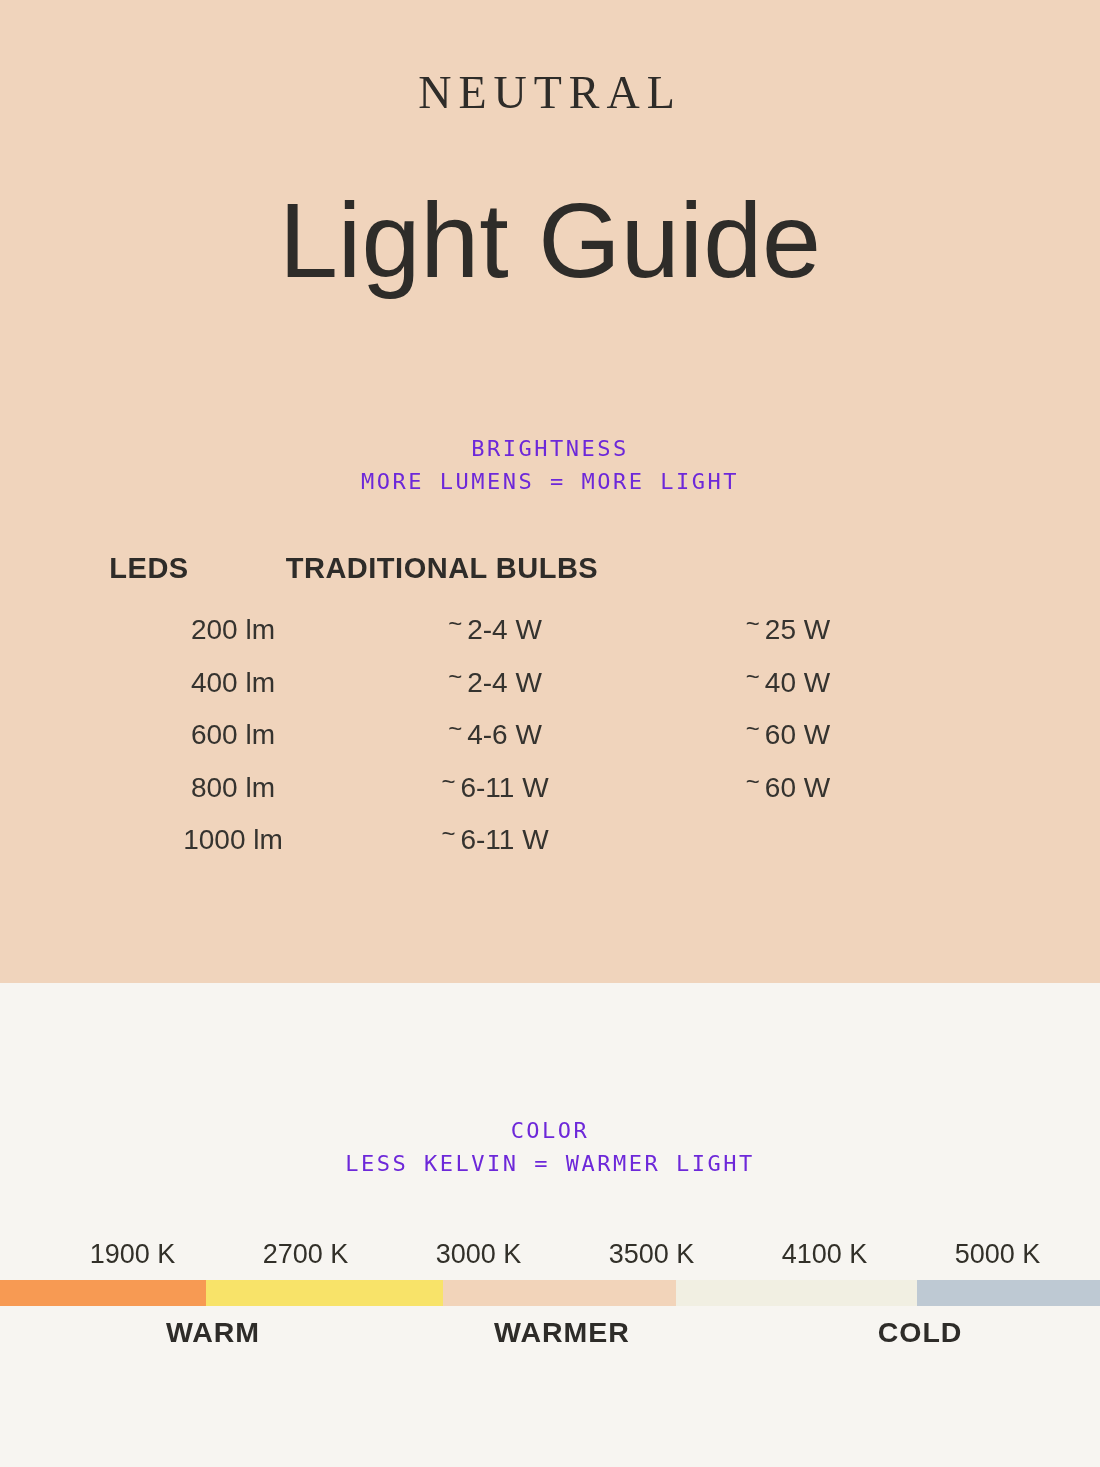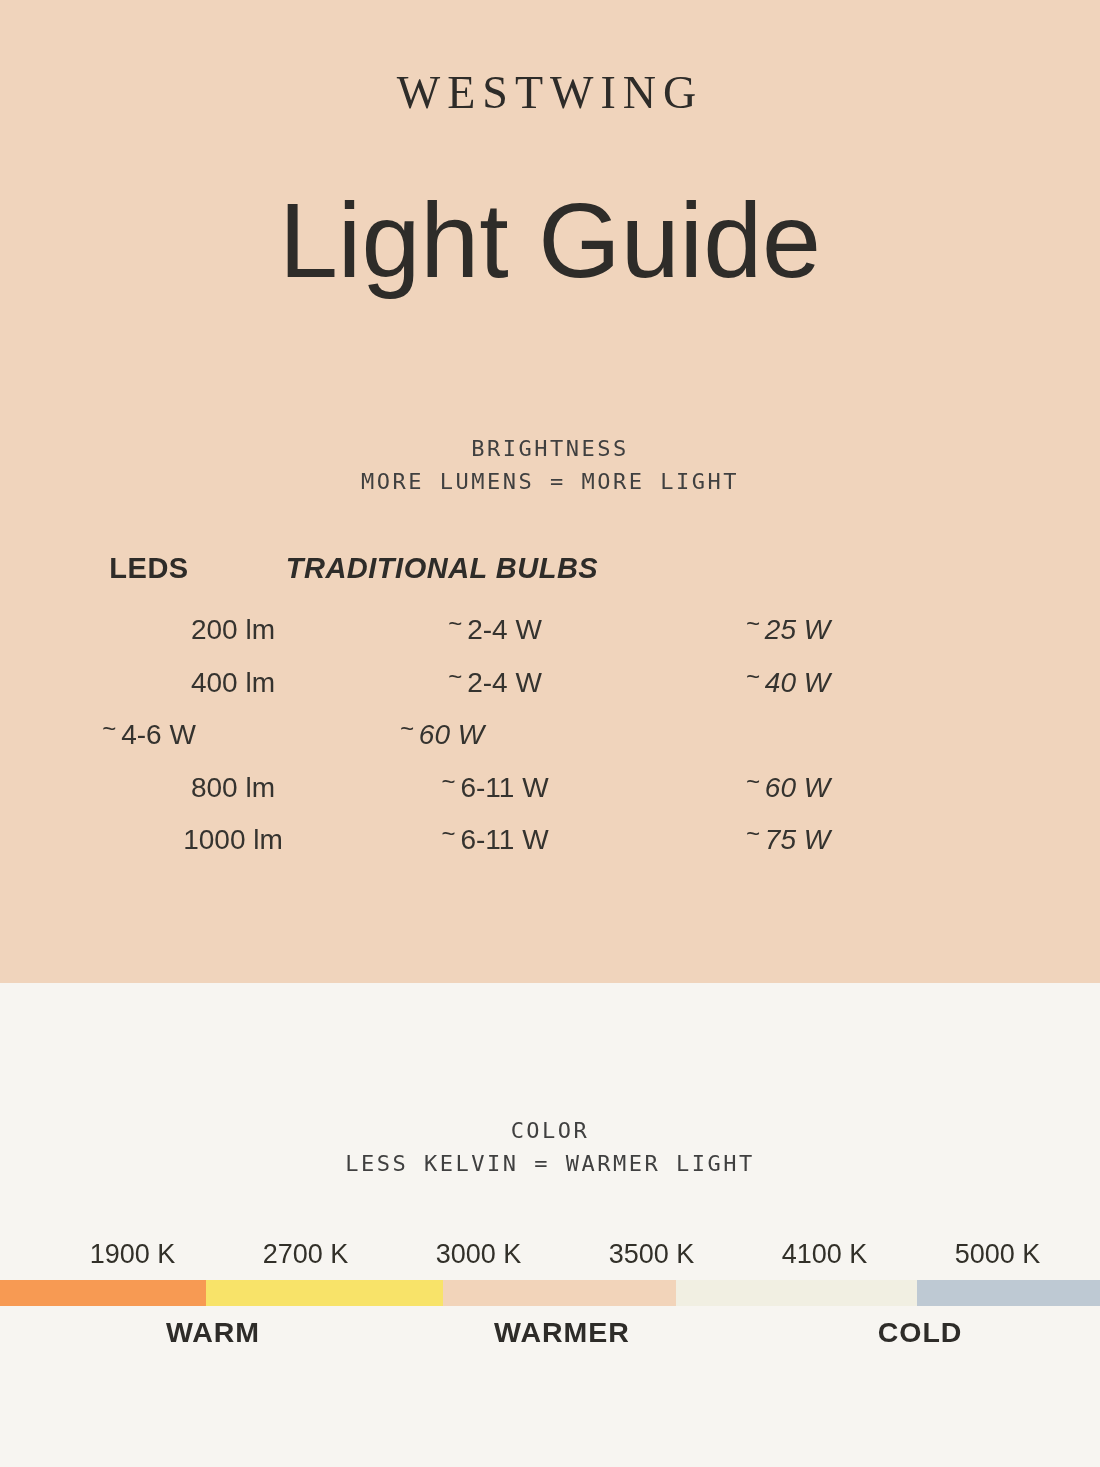--- a/index.html
+++ b/index.html
@@ -33,34 +33,34 @@
     line-height: 1.1;
     font-weight: 400;
     letter-spacing: 0px;
   }
   .mono-block {
     text-align: center;
     font-family: "DejaVu Sans Mono", monospace;
     font-size: 22px;
     line-height: 33px;
     letter-spacing: 2.5px;
-    color: #404040;
+    color: #6d28d9;
   }
   .mono-brightness { top: 432px; }
   .mono-color { top: 1114px; }
 
   
   .t-row {
     display: flex;
     padding-left: 60px;
     box-sizing: border-box;
   }
   .col-1 { width: 346px; text-align: center; }
   .col-2 { width: 178px; text-align: center; }
-  .col-3 { width: 408px; text-align: center; font-style: italic; }
+  .col-3 { width: 408px; text-align: center; }
 
   .t-head {
     top: 552px;
     font-size: 29px;
     font-weight: 700;
     letter-spacing: 0.5px;
   }
   .t-body { top: 604px; }
   .t-body .t-row { height: 52.5px; align-items: center; }
   .t-body .t-row > div { font-size: 28px; color: #35332f; }
@@ -113,21 +113,21 @@
   .temp-cold { left: 920px; }
 </style>
 </head>
 <body>
 
 <div class="page" style="color: rgb(46, 44, 41);">
 
   <div class="bg bg-top" style="background: rgb(240, 212, 188);"></div>
   <div class="bg bg-bottom" style="background: rgb(247, 245, 241);"></div>
 
-  <div class="abs brand">WESTWING</div>
+  <div class="abs brand">NEUTRAL</div>
 
   <div class="abs title">Light Guide</div>
 
   <div class="abs mono-block mono-brightness">
     <div>BRIGHTNESS</div>
     <div>MORE LUMENS = MORE LIGHT</div>
   </div>
 
   <div class="abs t-row t-head">
     <div class="col-2">LEDS</div>
@@ -139,32 +139,32 @@
       <div class="col-1">200 lm</div>
       <div class="col-2"><span class="tilde">~</span><span>2-4 W</span></div>
       <div class="col-3"><span class="tilde">~</span><span>25 W</span></div>
     </div>
     <div class="t-row">
       <div class="col-1">400 lm</div>
       <div class="col-2"><span class="tilde">~</span><span>2-4 W</span></div>
       <div class="col-3"><span class="tilde">~</span><span>40 W</span></div>
     </div>
     <div class="t-row">
+      <div class="col-1">600 lm</div>
       <div class="col-2"><span class="tilde">~</span><span>4-6 W</span></div>
       <div class="col-3"><span class="tilde">~</span><span>60 W</span></div>
     </div>
     <div class="t-row">
       <div class="col-1">800 lm</div>
       <div class="col-2"><span class="tilde">~</span><span>6-11 W</span></div>
       <div class="col-3"><span class="tilde">~</span><span>60 W</span></div>
     </div>
     <div class="t-row">
       <div class="col-1">1000 lm</div>
       <div class="col-2"><span class="tilde">~</span><span>6-11 W</span></div>
-      <div class="col-3"><span class="tilde">~</span><span>75 W</span></div>
     </div>
   </div>
 
   <div class="abs mono-block mono-color">
     <div>COLOR</div>
     <div>LESS KELVIN = WARMER LIGHT</div>
   </div>
 
   <div class="abs kelvin-row">
     <span>1900 K</span>

